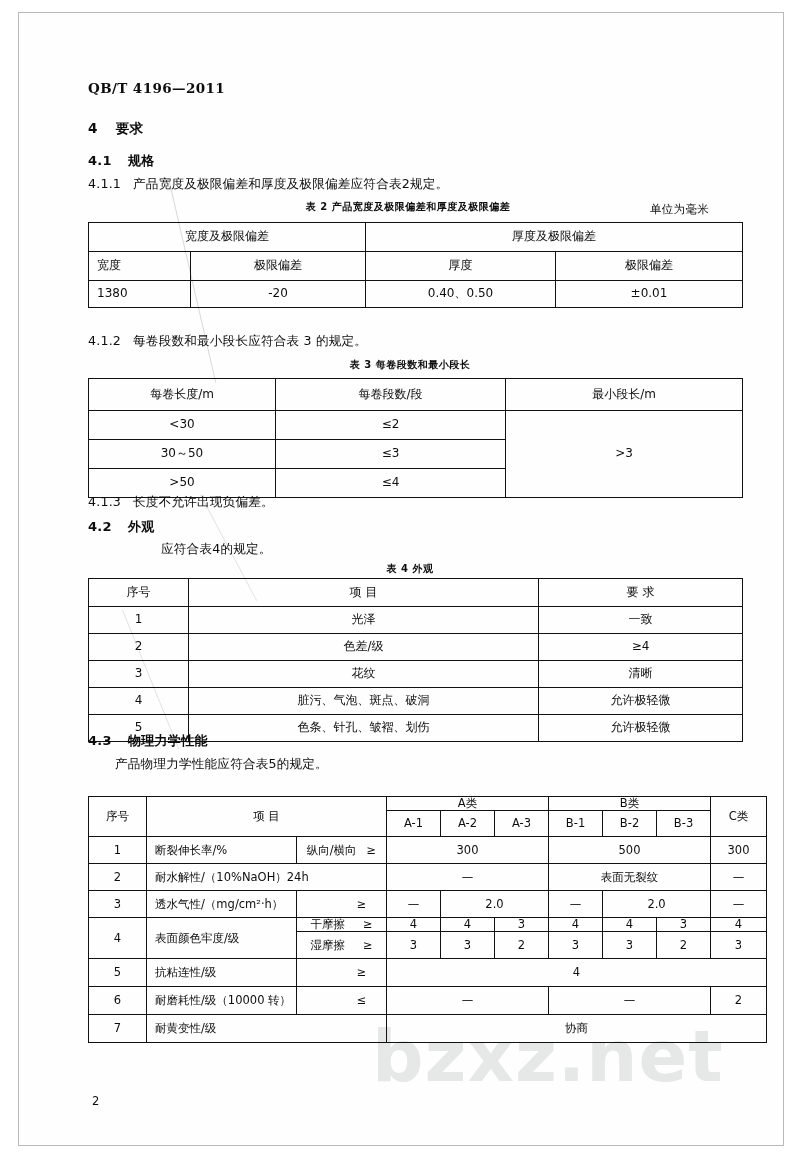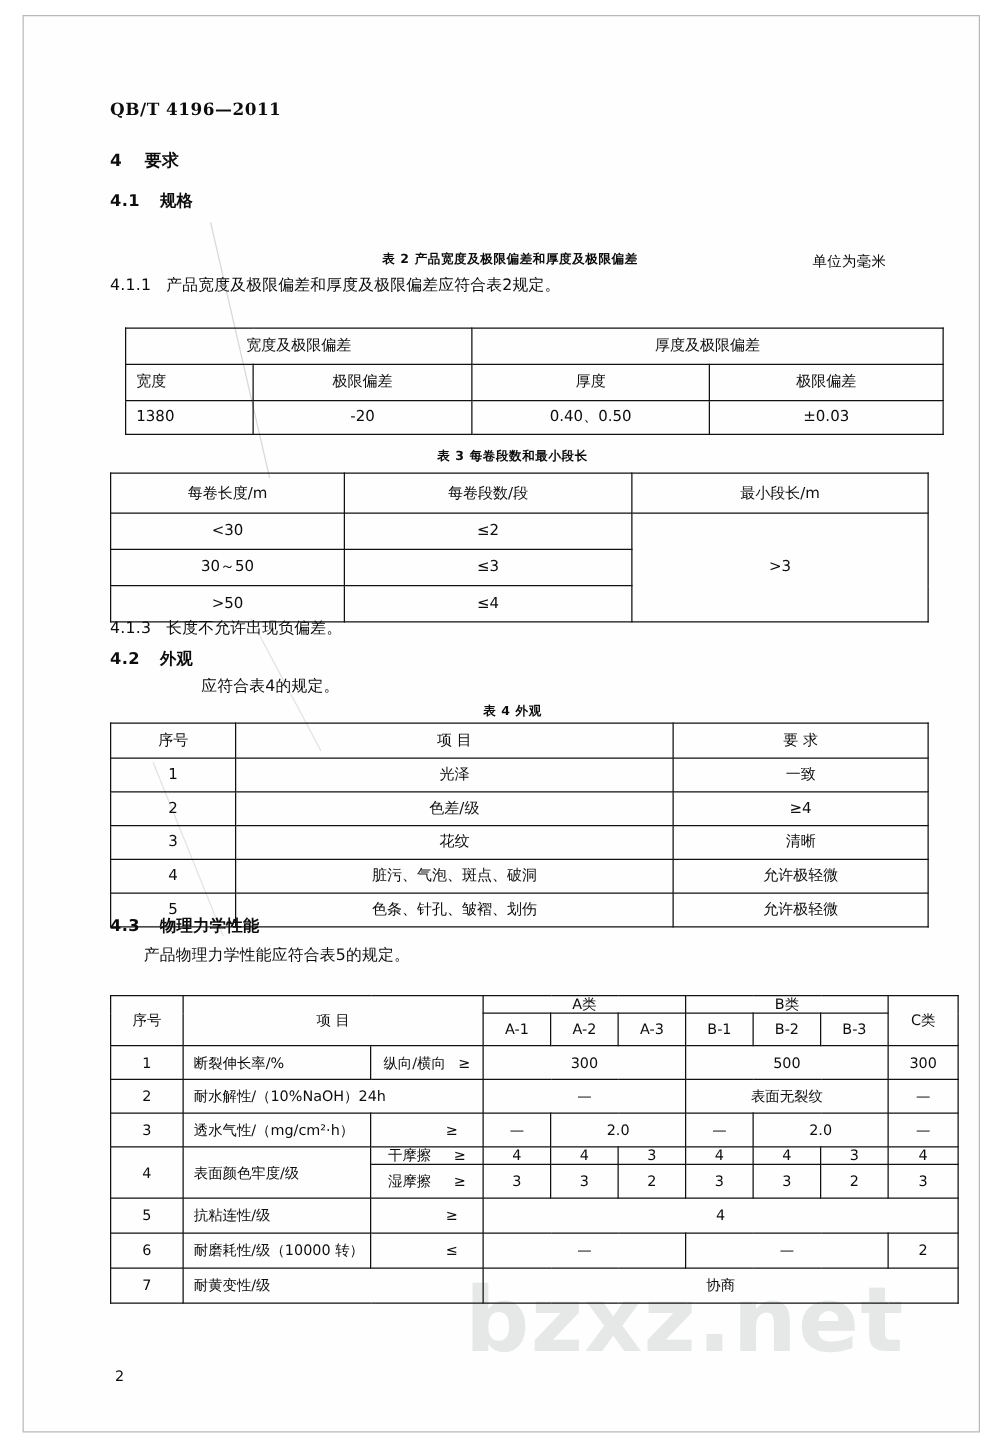--- a/index.html
+++ b/index.html
@@ -148,28 +148,28 @@
   <div class="abs" id="std-number">QB/T 4196—2011</div>
 
   <div class="abs clause-h1" style="left:88px; top:120px;">
     <span>4</span><span style="display:inline-block;width:18px;"></span><span>要求</span>
   </div>
 
   <div class="abs clause-h2" style="left:88px; top:152px;">
     <span>4.1</span><span style="display:inline-block;width:16px;"></span><span>规格</span>
   </div>
 
-  <div class="abs body-text" style="left:88px; top:176px;margin-top:44px;">
+  <div class="abs body-text" style="left:88px; top:176px;">
     <span>4.1.1</span><span style="display:inline-block;width:12px;"></span><span>产品宽度及极限偏差和厚度及极限偏差应符合表2规定。</span>
   </div>
 
   <div class="abs table-caption" style="left:198px; top:200px; width:420px;">表 2   产品宽度及极限偏差和厚度及极限偏差</div>
   <div class="abs unit-note" style="left:650px; top:202px;">单位为毫米</div>
 
-  <table class="doc-table" style="position:absolute; left:100px; top:222px; width:654px;margin-top:40px;">
+  <table class="doc-table" style="position:absolute; left:88px; top:222px; width:654px;">
     <colgroup>
       <col style="width:102px">
         <col style="width:175px">
       <col style="width:190px">
         <col style="width:187px">
     </colgroup>
     <tbody>
       <tr>
         <td colspan="2" style="height:28px;">宽度及极限偏差</td>
         <td colspan="2">厚度及极限偏差</td>
@@ -177,25 +177,28 @@
       <tr>
         <td class="tb-left" style="height:28px;">宽度</td>
         <td>极限偏差</td>
         <td>厚度</td>
         <td>极限偏差</td>
       </tr>
       <tr>
         <td class="tb-left" style="height:26px;">1380</td>
         <td>-20</td>
         <td>0.40、0.50</td>
-        <td>±0.03</td>
+        <td>±0.01</td>
       </tr>
     </tbody>
   </table>
 
+  <div class="abs body-text" style="left:88px; top:333px;">
+    <span>4.1.2</span><span style="display:inline-block;width:12px;"></span><span>每卷段数和最小段长应符合表 3 的规定。</span>
+  </div>
 
   <div class="abs table-caption" style="left:245px; top:358px; width:330px;">表 3   每卷段数和最小段长</div>
 
   <table class="doc-table" style="position:absolute; left:88px; top:378px; width:654px;">
     <colgroup>
       <col style="width:187px">
         <col style="width:230px">
         <col style="width:237px">
     </colgroup>
     <tbody>

